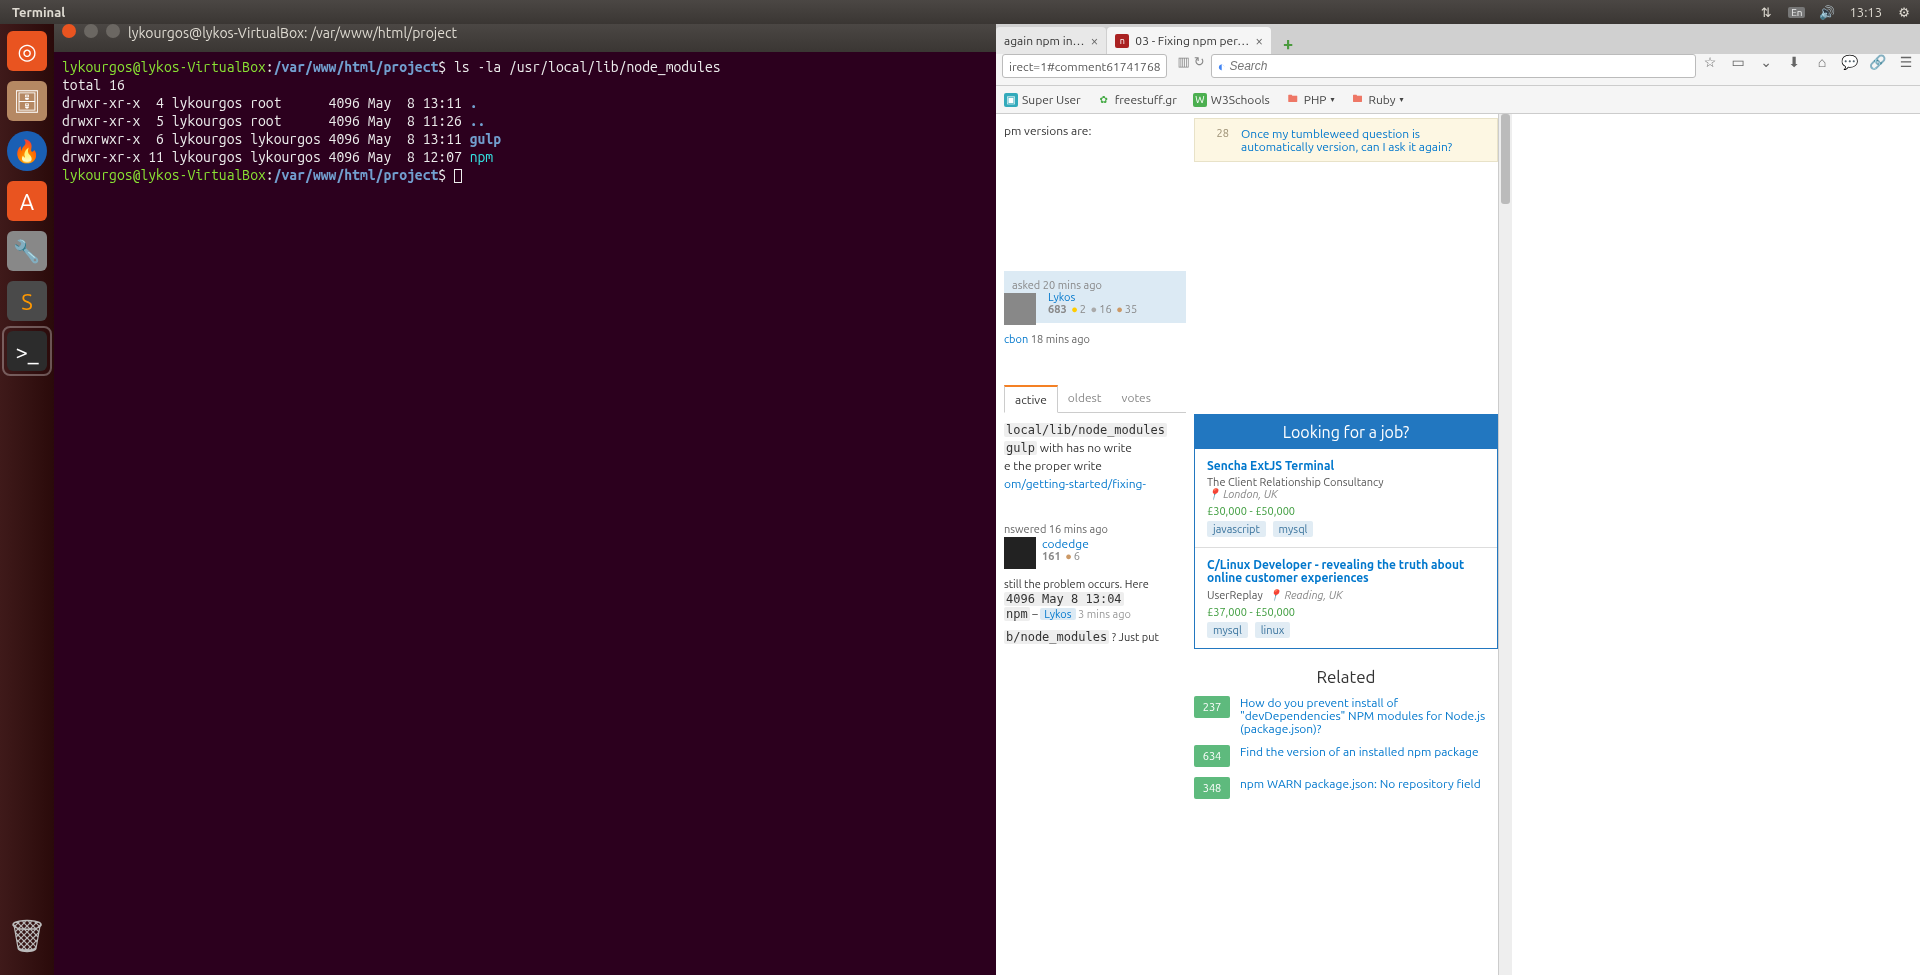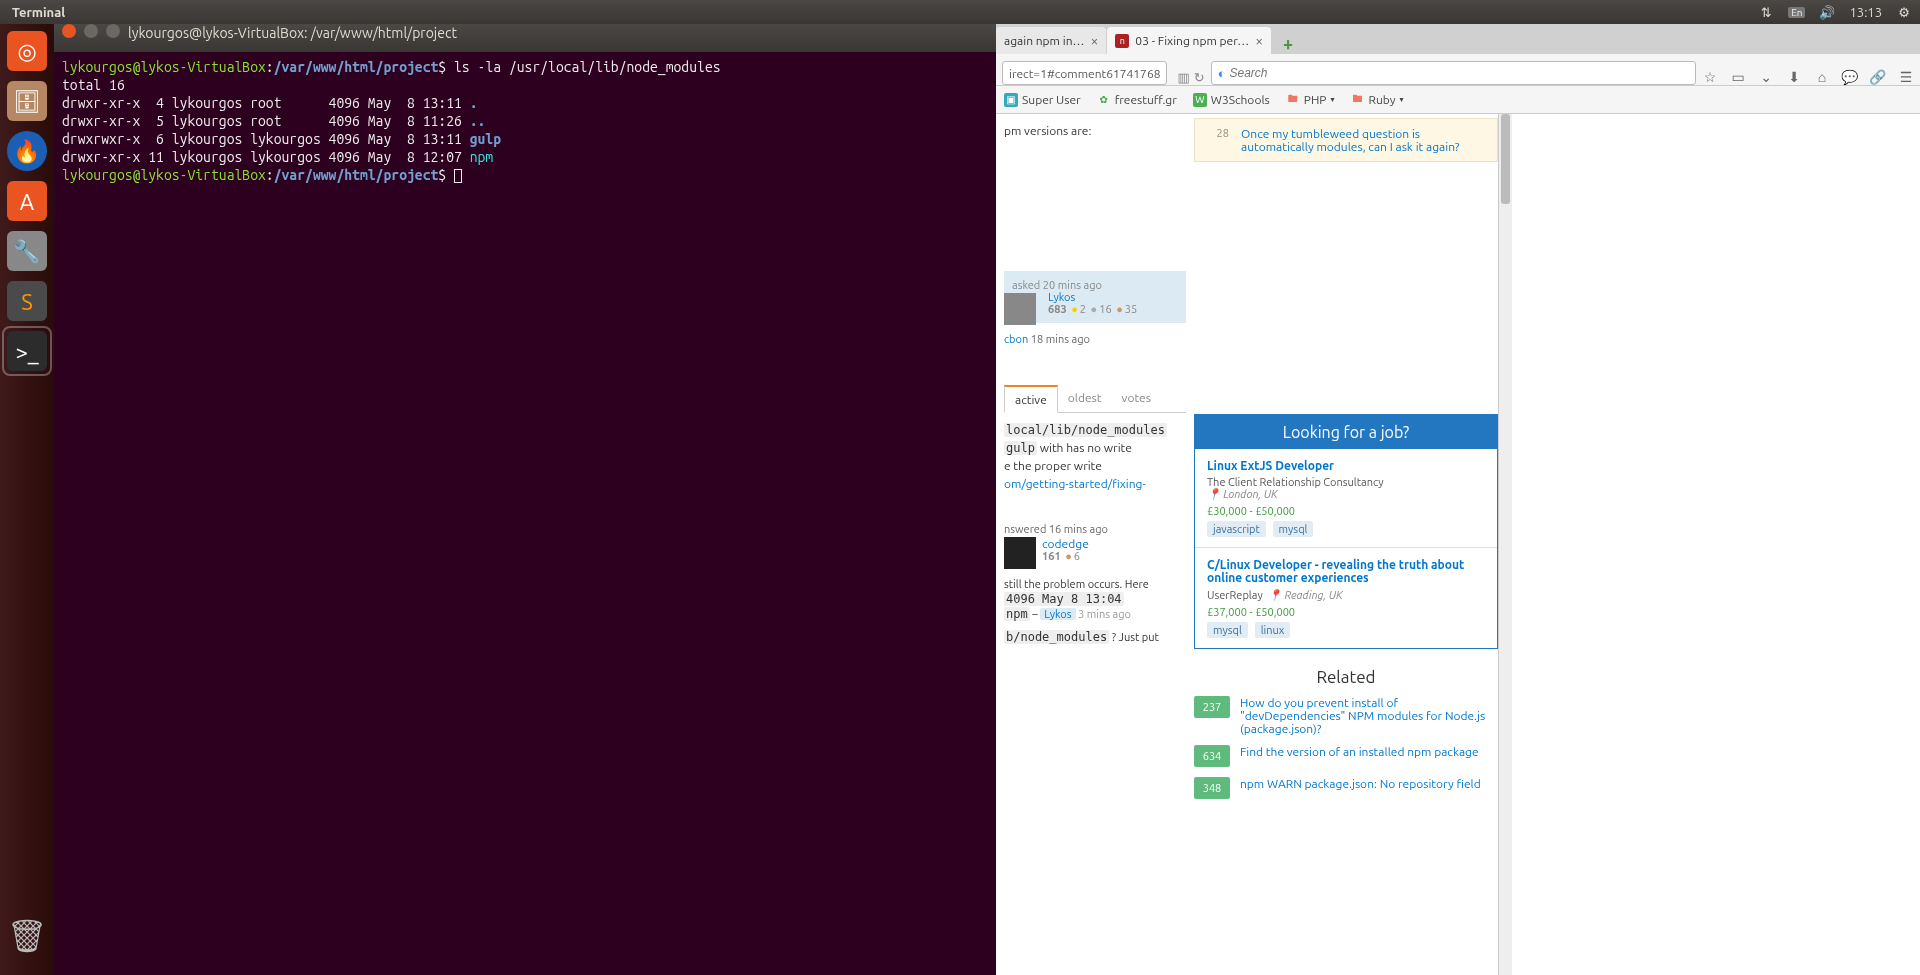--- a/index.html
+++ b/index.html
@@ -35,21 +35,21 @@
 
 
 .browser { position:absolute; top:24px; left:996px; right:0; bottom:0; background:#fff; display:flex; flex-direction:column; }
 .tab-strip { height:30px; background:#d0d0d0; display:flex; align-items:flex-end; }
 .tab { height:27px; display:flex; align-items:center; padding:0 8px; background:#e8e8e8; font-size:12px; color:#333; gap:6px; border-top-left-radius:4px; border-top-right-radius:4px; margin-right:1px; max-width:170px; overflow:hidden; }
 .tab.active { background:#f5f5f5; }
 .tab .tab-close { font-size:14px; color:#666; }
 .tab-fav { width:14px; height:14px; background:#a22; border-radius:2px; color:#fff; font-size:9px; display:flex; align-items:center; justify-content:center; }
 .newtab { width:24px; height:22px; margin-left:4px; display:flex; align-items:center; justify-content:center; color:#4b9b3e; font-size:18px; font-weight:bold; }
 
-.urlbar-row { height:32px; background:#f5f5f5; display:flex; align-items:flex-end; padding:0 6px; gap:6px; border-bottom:1px solid #ccc; }
+.urlbar-row { height:32px; background:#f5f5f5; display:flex; align-items:flex-start; padding:0 6px; gap:6px; border-bottom:1px solid #ccc; }
 .url-frag { flex:0 0 auto; height:24px; border:1px solid #bbb; border-radius:3px; padding:0 6px; font-size:12px; color:#555; display:flex; align-items:center; background:#fff; }
 .url-icons { display:flex; gap:4px; margin-left:4px; }
 .search-box { flex:1; height:24px; border:1px solid #bbb; border-radius:3px; display:flex; align-items:center; padding:0 6px; background:#fff; }
 .search-box input { border:0; outline:0; width:100%; font-size:12px; font-style:italic; color:#ef4444; }
 .tool-icons { display:flex; gap:12px; color:#666; align-items:center; }
 .tool-icons span { width:16px; height:16px; display:flex; align-items:center; justify-content:center; font-size:14px; }
 
 .bookmarks { height:28px; background:#f5f5f5; border-bottom:1px solid #ccc; display:flex; align-items:center; gap:16px; padding:0 8px; font-size:12px; color:#444; }
 .bm-item { display:flex; align-items:center; gap:4px; }
 .bm-icon { width:14px; height:14px; display:inline-flex; align-items:center; justify-content:center; border-radius:2px; font-size:10px; }
@@ -262,28 +262,28 @@
       </div>
       <div class="comment-row">
         <span class="code-inline">b/node_modules</span><span> ? Just put</span>
       </div>
     </div>
 
     <div class="side-col">
       <div class="bulletin">
         <div class="bulletin-item">
           <span class="count">28</span>
-          <a class="btext">Once my tumbleweed question is automatically modules, can I ask it again?</a>
+          <a class="btext">Once my tumbleweed question is automatically version, can I ask it again?</a>
         </div>
       </div>
       <div style="height:220px;"></div>
       <div class="job-box">
         <div class="job-head">Looking for a job?</div>
         <div class="job">
-          <a class="jt">Linux ExtJS Developer</a>
+          <a class="jt">Sencha ExtJS Terminal</a>
           <div class="co">The Client Relationship Consultancy</div>
           <div class="loc">📍 <span>London, UK</span></div>
           <div class="sal">£30,000 - £50,000</div>
           <span class="tag">javascript</span>
           <span class="tag">mysql</span>
         </div>
         <div class="job">
           <a class="jt">C/Linux Developer - revealing the truth about online customer experiences</a>
           <div><span class="co">UserReplay</span> &nbsp;<span class="loc">📍 <span>Reading, UK</span></span></div>
           <div class="sal">£37,000 - £50,000</div>

